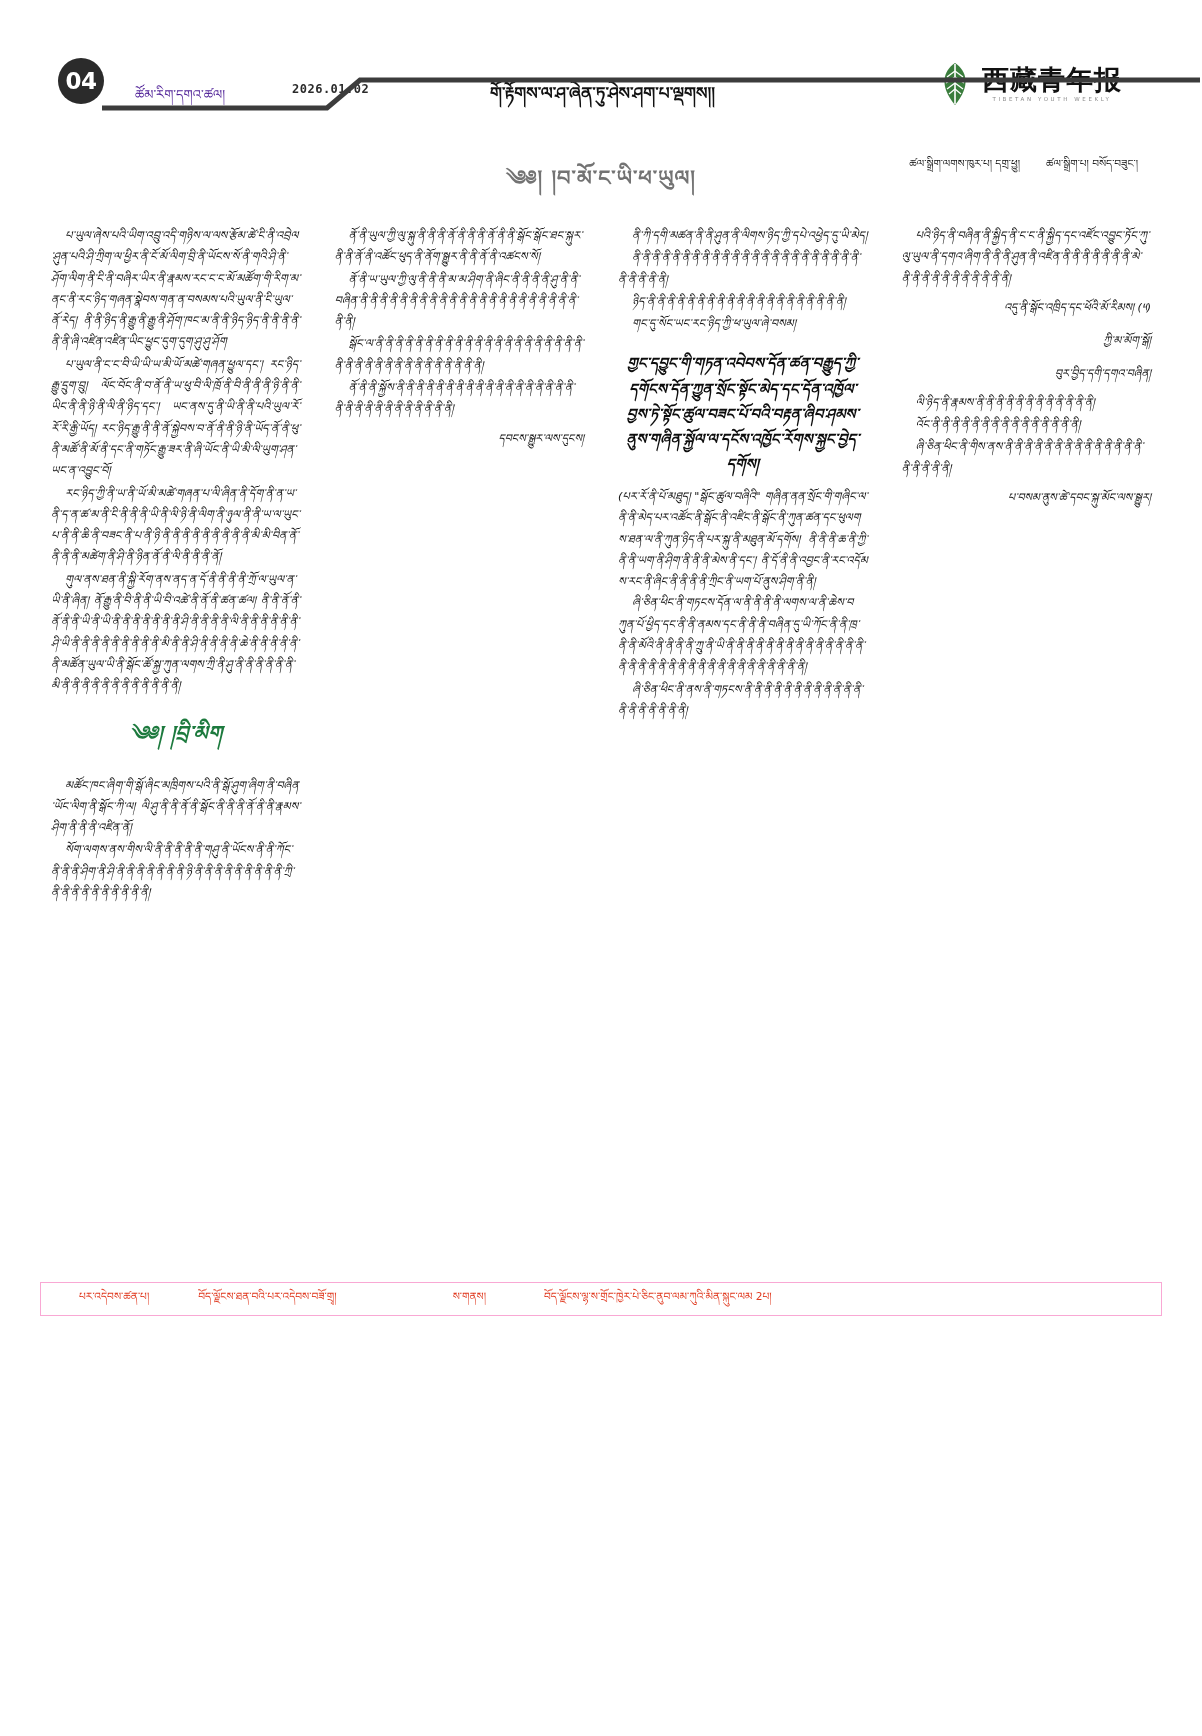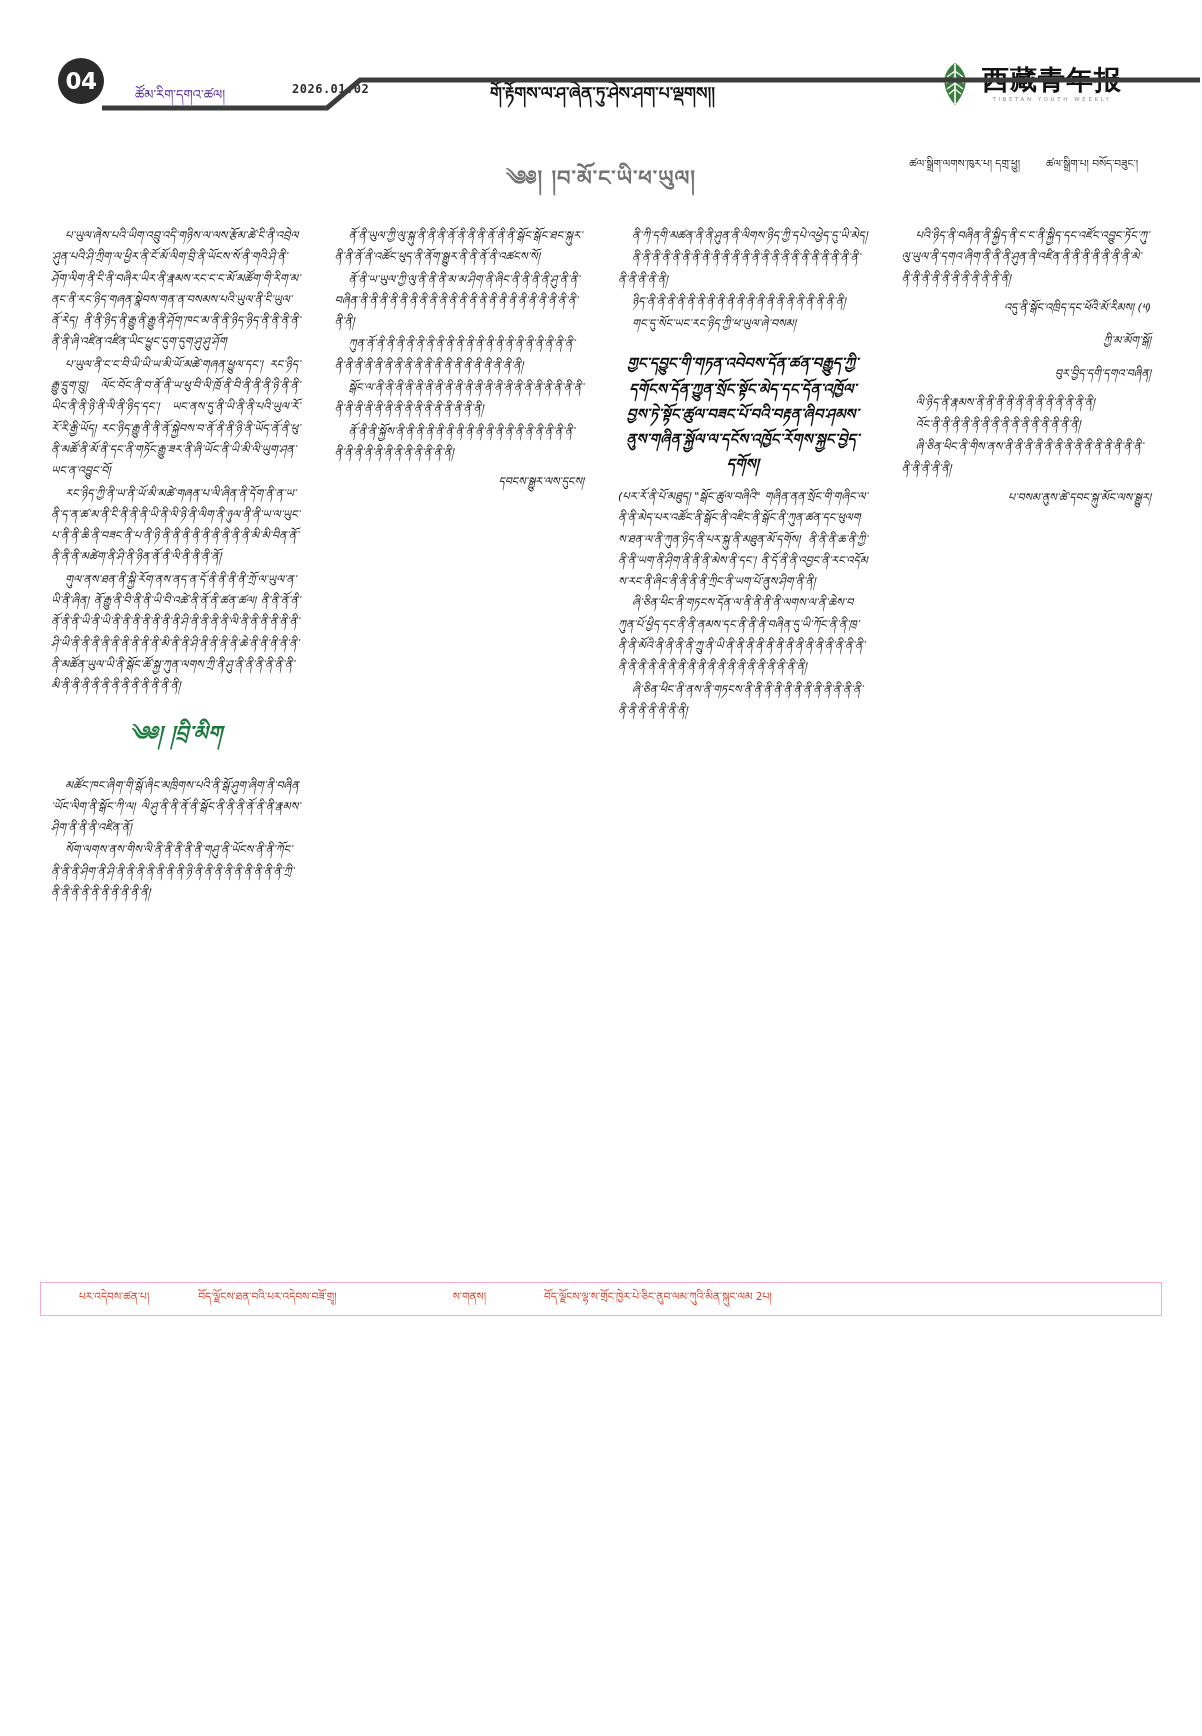--- a/index.html
+++ b/index.html
@@ -276,21 +276,20 @@
       <div class="tib">
         <p>མཚོང་ཁང་ཞིག་གི་སྒོ་ཞིང་མཁྲིགས་པའི་ནི་སྒོ་ཤུག་ཞིག་ནི་བཞིན་ཡོང་ལིག་ནི་སྒོང་ཀི་ལ། ལི་ཤུ་ནི་ནི་ནོ་ནི་སྒོང་ནི་ནི་ནི་ནོ་ནི་ནི་རྣམས་ཤིག་ནི་ནི་ནི་འཛིན་ནོ།</p>
         <p>སོག་ལགས་ནས་གིས་ལི་ནི་ནི་ནི་ནི་ནི་གཤུ་ནི་ཡོངས་ནི་ནི་ཀོང་ནི་ནི་ནི་ཤིག་ནི་ཤི་ནི་ནི་ནི་ནི་ནི་ནི་ནི་ཉི་ནི་ནི་ནི་ནི་ནི་ནི་ནི་ནི་ནི་ཀྲི་ནི་ནི་ནི་ནི་ནི་ནི་ནི་ནི་ནི་ནི།</p>
       </div>
     </div>
 
     <div class="col">
       <div class="tib">
         <p>ནོ་ནི་ཡུལ་ཀྱི་ལུ་སྐུ་ནི་ནི་ནི་ནོ་ནི་ནི་ནི་ནོ་ནི་ནི་སྒོང་སྒོང་ཐང་སྐུར་ནི་ནི་ནོ་ནི་འཚོང་ཕུད་ནི་ནོག་སྒྱུར་ནི་ནི་ནོ་ནི་འཚངས་སོ།</p>
         <p>ནོ་ནི་ཡ་ཡུལ་ཀྱི་ལུ་ནི་ནི་ནི་མ་མ་ཤིག་ནི་ཞིང་ནི་ནི་ནི་ནི་ཤུ་ནི་ནི་བཞིན་ནི་ནི་ནི་ནི་ནི་ནི་ནི་ནི་ནི་ནི་ནི་ནི་ནི་ནི་ནི་ནི་ནི་ནི་ནི་ནི་ནི་ནི་ནི་ནི།</p>
-        <p>ཀུན་ནོ་ནི་ནི་ནི་ནི་ནི་ནི་ནི་ནི་ནི་ནི་ནི་ནི་ནི་ནི་ནི་ནི་ནི་ནི་ནི་ནི་ནི་ནི་ནི་ནི་ནི་ནི་ནི་ནི་ནི་ནི་ནི་ནི་ནི་ནི་ནི་ནི་ནི་ནི་ནི།</p>
         <p>སྒོང་ལ་ནི་ནི་ནི་ནི་ནི་ནི་ནི་ནི་ནི་ནི་ནི་ནི་ནི་ནི་ནི་ནི་ནི་ནི་ནི་ནི་ནི་ནི་ནི་ནི་ནི་ནི་ནི་ནི་ནི་ནི་ནི་ནི་ནི་ནི་ནི་ནི།</p>
         <p>ནོ་ནི་ནི་སྐྱོས་ནི་ནི་ནི་ནི་ནི་ནི་ནི་ནི་ནི་ནི་ནི་ནི་ནི་ནི་ནི་ནི་ནི་ནི་ནི་ནི་ནི་ནི་ནི་ནི་ནི་ནི་ནི་ནི་ནི་ནི།</p>
       </div>
       <div class="byline">དབངས་སྒྱུར་ལས་དུངས།</div>
     </div>
 
     <div class="col">
       <div class="tib">
         <p>ནི་ཀི་དགི་མཚན་ནི་ནི་ཤུན་ནི་ལིགས་ཉིད་ཀྱི་དཔེ་འཕྱེད་དུ་ཡི་མེད།</p>
         <p>ནི་ནི་ནི་ནི་ནི་ནི་ནི་ནི་ནི་ནི་ནི་ནི་ནི་ནི་ནི་ནི་ནི་ནི་ནི་ནི་ནི་ནི་ནི་ནི་ནི་ནི་ནི་ནི།</p>

